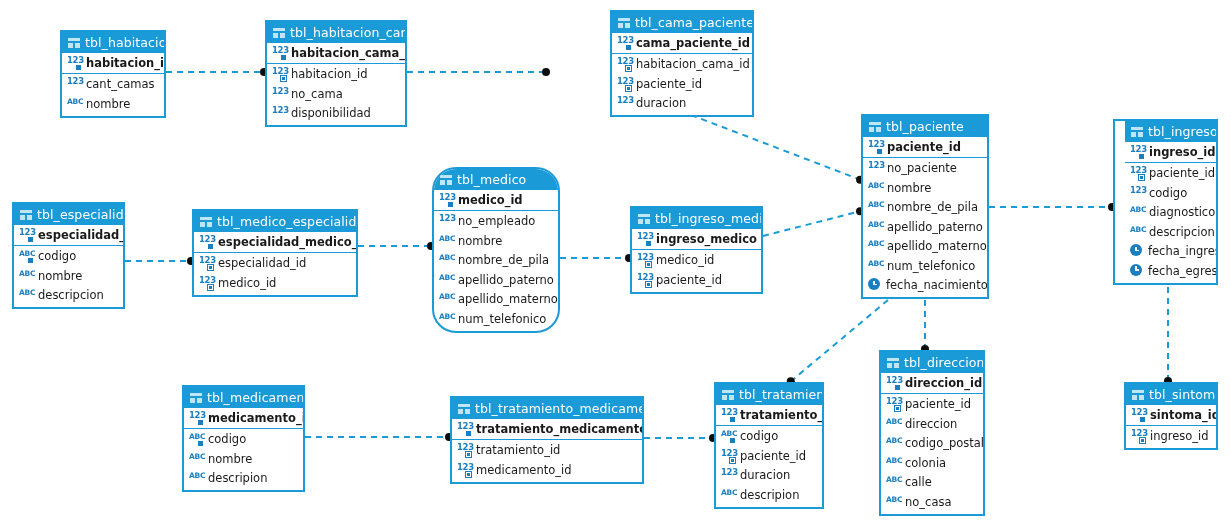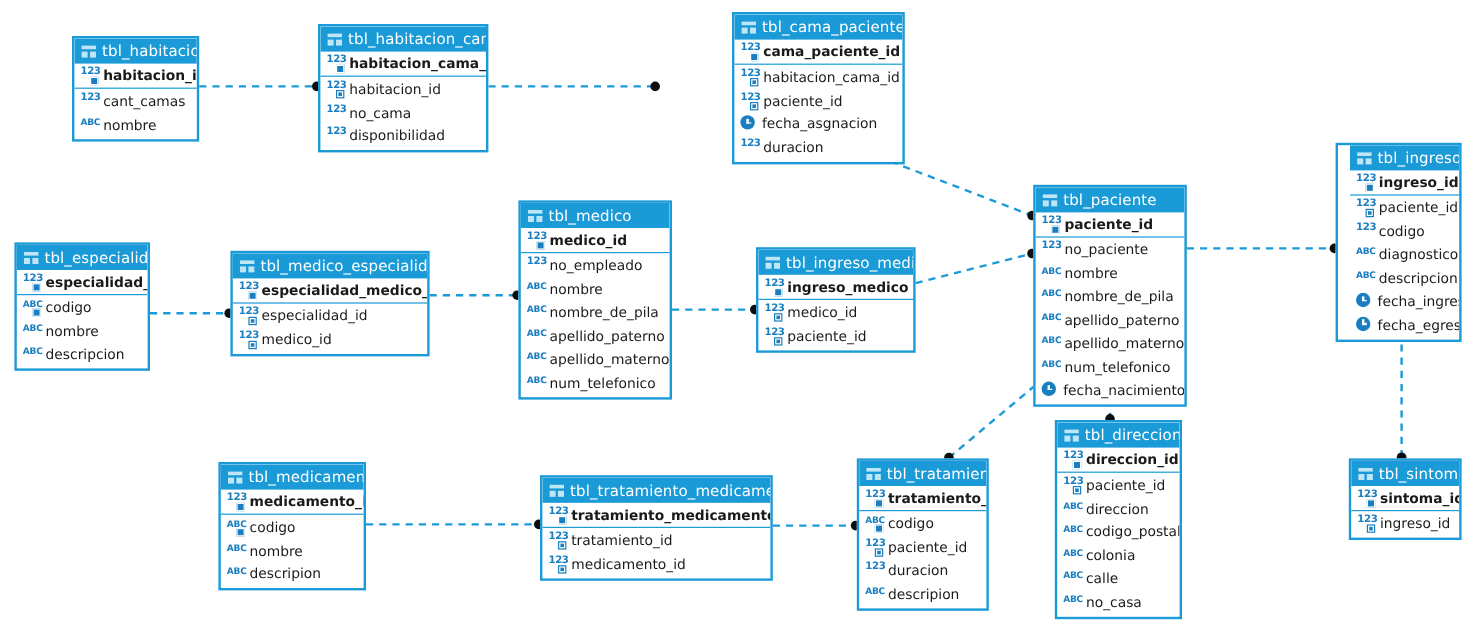--- a/index.html
+++ b/index.html
@@ -300,150 +300,144 @@
             <span class="cname">habitacion_cama_id</span>
           </div>
           <div class="col-row">
             <span class="icon">
               <span class="num">123</span>
               <span class="badge fk"></span>
             </span>
             <span class="cname">paciente_id</span>
           </div>
           <div class="col-row">
+            <span class="icon">
+              <span class="num">123</span>
+            </span>
+            <span class="cname">duracion</span>
+          </div>
+        </div>
+      </div>
+      <div class="table-box" style="left: 861px; top: 114px; width: 128px;">
+        <div class="tbl-header">
+          <span class="grid-icon">
+            <i class="full"></i>
+            <i></i>
+            <i></i>
+          </span>
+          <span class="hname">tbl_paciente</span>
+        </div>
+        <div class="pk-row">
+          <div class="col-row pk">
+            <span class="icon">
+              <span class="num">123</span>
+              <span class="badge key"></span>
+            </span>
+            <span class="cname">paciente_id</span>
+          </div>
+        </div>
+        <div class="cols-body">
+          <div class="col-row">
+            <span class="icon">
+              <span class="num">123</span>
+            </span>
+            <span class="cname">no_paciente</span>
+          </div>
+          <div class="col-row">
+            <span class="icon">
+              <span class="abc">ABC</span>
+            </span>
+            <span class="cname">nombre</span>
+          </div>
+          <div class="col-row">
+            <span class="icon">
+              <span class="abc">ABC</span>
+            </span>
+            <span class="cname">nombre_de_pila</span>
+          </div>
+          <div class="col-row">
+            <span class="icon">
+              <span class="abc">ABC</span>
+            </span>
+            <span class="cname">apellido_paterno</span>
+          </div>
+          <div class="col-row">
+            <span class="icon">
+              <span class="abc">ABC</span>
+            </span>
+            <span class="cname">apellido_materno</span>
+          </div>
+          <div class="col-row">
+            <span class="icon">
+              <span class="abc">ABC</span>
+            </span>
+            <span class="cname">num_telefonico</span>
+          </div>
+          <div class="col-row">
             <span class="icon clock">
               <span class="dial"></span>
             </span>
-            <span class="cname">fecha_asgnacion</span>
-          </div>
-          <div class="col-row">
-            <span class="icon">
-              <span class="num">123</span>
-            </span>
-            <span class="cname">duracion</span>
-          </div>
-        </div>
-      </div>
-      <div class="table-box" style="left: 861px; top: 114px; width: 128px; margin-top: 40px;">
-        <div class="tbl-header">
-          <span class="grid-icon">
-            <i class="full"></i>
-            <i></i>
-            <i></i>
-          </span>
-          <span class="hname">tbl_paciente</span>
-        </div>
-        <div class="pk-row">
-          <div class="col-row pk">
-            <span class="icon">
-              <span class="num">123</span>
-              <span class="badge key"></span>
+            <span class="cname">fecha_nacimiento</span>
+          </div>
+        </div>
+      </div>
+      <div class="table-box" style="left: 1113px; top: 119px; width: 105px; padding-left: 10px;">
+        <div class="tbl-header">
+          <span class="grid-icon">
+            <i class="full"></i>
+            <i></i>
+            <i></i>
+          </span>
+          <span class="hname">tbl_ingreso</span>
+        </div>
+        <div class="pk-row">
+          <div class="col-row pk">
+            <span class="icon">
+              <span class="num">123</span>
+              <span class="badge key"></span>
+            </span>
+            <span class="cname">ingreso_id</span>
+          </div>
+        </div>
+        <div class="cols-body">
+          <div class="col-row">
+            <span class="icon">
+              <span class="num">123</span>
+              <span class="badge fk"></span>
             </span>
             <span class="cname">paciente_id</span>
           </div>
-        </div>
-        <div class="cols-body">
-          <div class="col-row">
-            <span class="icon">
-              <span class="num">123</span>
-            </span>
-            <span class="cname">no_paciente</span>
-          </div>
-          <div class="col-row">
-            <span class="icon">
-              <span class="abc">ABC</span>
-            </span>
-            <span class="cname">nombre</span>
-          </div>
-          <div class="col-row">
-            <span class="icon">
-              <span class="abc">ABC</span>
-            </span>
-            <span class="cname">nombre_de_pila</span>
-          </div>
-          <div class="col-row">
-            <span class="icon">
-              <span class="abc">ABC</span>
-            </span>
-            <span class="cname">apellido_paterno</span>
-          </div>
-          <div class="col-row">
-            <span class="icon">
-              <span class="abc">ABC</span>
-            </span>
-            <span class="cname">apellido_materno</span>
-          </div>
-          <div class="col-row">
-            <span class="icon">
-              <span class="abc">ABC</span>
-            </span>
-            <span class="cname">num_telefonico</span>
+          <div class="col-row">
+            <span class="icon">
+              <span class="num">123</span>
+            </span>
+            <span class="cname">codigo</span>
+          </div>
+          <div class="col-row">
+            <span class="icon">
+              <span class="abc">ABC</span>
+            </span>
+            <span class="cname">diagnostico</span>
+          </div>
+          <div class="col-row">
+            <span class="icon">
+              <span class="abc">ABC</span>
+            </span>
+            <span class="cname">descripcion</span>
           </div>
           <div class="col-row">
             <span class="icon clock">
               <span class="dial"></span>
             </span>
-            <span class="cname">fecha_nacimiento</span>
-          </div>
-        </div>
-      </div>
-      <div class="table-box" style="left: 1113px; top: 119px; width: 105px; padding-left: 10px;">
-        <div class="tbl-header">
-          <span class="grid-icon">
-            <i class="full"></i>
-            <i></i>
-            <i></i>
-          </span>
-          <span class="hname">tbl_ingreso</span>
-        </div>
-        <div class="pk-row">
-          <div class="col-row pk">
-            <span class="icon">
-              <span class="num">123</span>
-              <span class="badge key"></span>
-            </span>
-            <span class="cname">ingreso_id</span>
-          </div>
-        </div>
-        <div class="cols-body">
-          <div class="col-row">
-            <span class="icon">
-              <span class="num">123</span>
-              <span class="badge fk"></span>
-            </span>
-            <span class="cname">paciente_id</span>
-          </div>
-          <div class="col-row">
-            <span class="icon">
-              <span class="num">123</span>
-            </span>
-            <span class="cname">codigo</span>
-          </div>
-          <div class="col-row">
-            <span class="icon">
-              <span class="abc">ABC</span>
-            </span>
-            <span class="cname">diagnostico</span>
-          </div>
-          <div class="col-row">
-            <span class="icon">
-              <span class="abc">ABC</span>
-            </span>
-            <span class="cname">descripcion</span>
+            <span class="cname">fecha_ingreso</span>
           </div>
           <div class="col-row">
             <span class="icon clock">
               <span class="dial"></span>
             </span>
-            <span class="cname">fecha_ingreso</span>
-          </div>
-          <div class="col-row">
-            <span class="icon clock">
-              <span class="dial"></span>
-            </span>
             <span class="cname">fecha_egreso</span>
           </div>
         </div>
       </div>
       <div class="table-box" style="left: 12px; top: 202px; width: 113px;">
         <div class="tbl-header">
           <span class="grid-icon">
             <i class="full"></i>
             <i></i>
             <i></i>
@@ -509,21 +503,21 @@
           </div>
           <div class="col-row">
             <span class="icon">
               <span class="num">123</span>
               <span class="badge fk"></span>
             </span>
             <span class="cname">medico_id</span>
           </div>
         </div>
       </div>
-      <div class="table-box" style="left: 432px; top: 167px; width: 128px;">
+      <div class="table-box" style="left: 432px; top: 167px; width: 128px; border-radius: 24px;">
         <div class="tbl-header">
           <span class="grid-icon">
             <i class="full"></i>
             <i></i>
             <i></i>
           </span>
           <span class="hname">tbl_medico</span>
         </div>
         <div class="pk-row">
           <div class="col-row pk">

